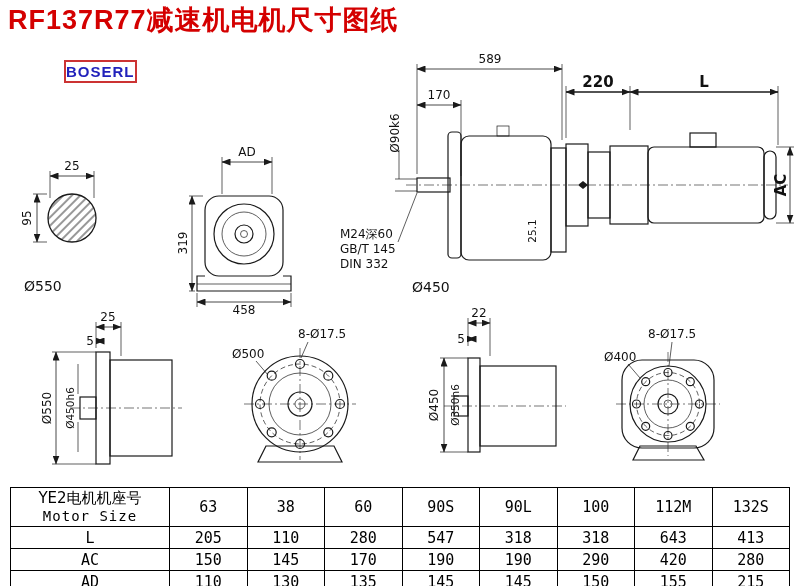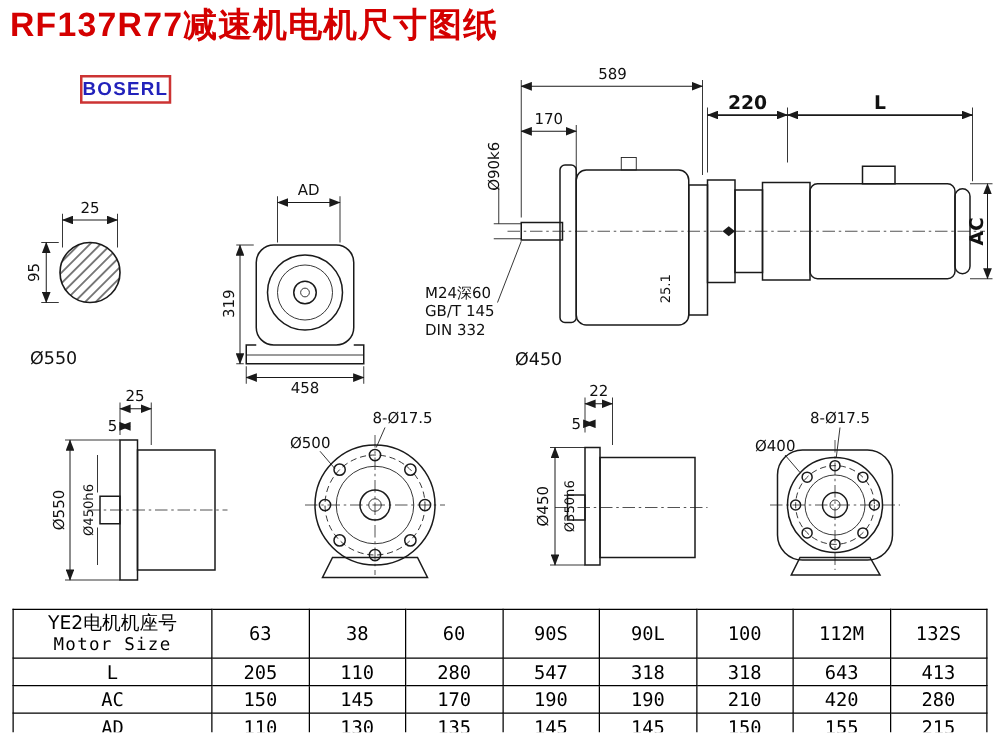--- a/index.html
+++ b/index.html
@@ -260,21 +260,21 @@
         <td>643</td>
         <td>413</td>
       </tr>
       <tr>
         <td class="c0">AC</td>
         <td>150</td>
         <td>145</td>
         <td>170</td>
         <td>190</td>
         <td>190</td>
-        <td>210</td>
+        <td>290</td>
         <td>420</td>
         <td>280</td>
       </tr>
       <tr>
         <td class="c0">AD</td>
         <td>110</td>
         <td>130</td>
         <td>135</td>
         <td>145</td>
         <td>145</td>

